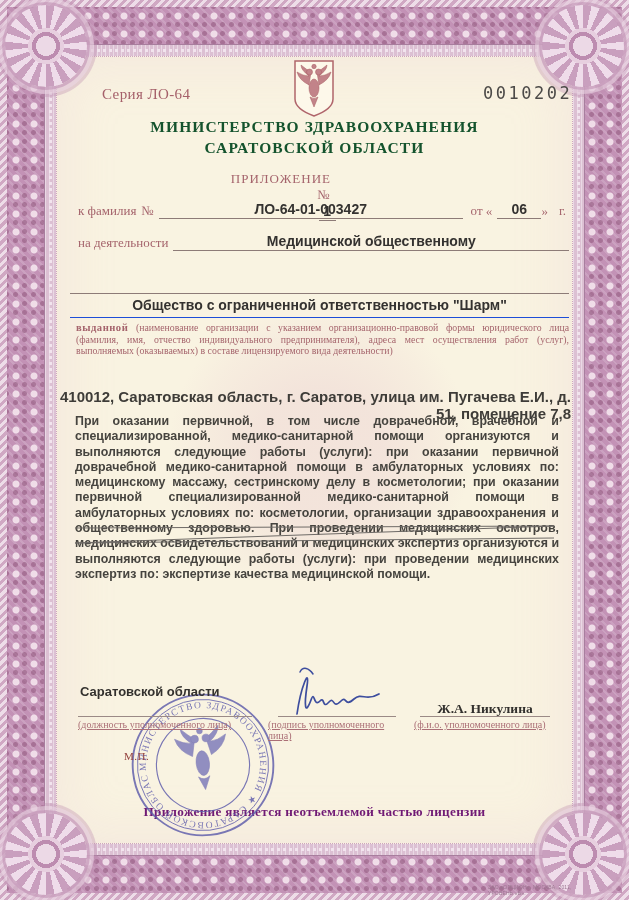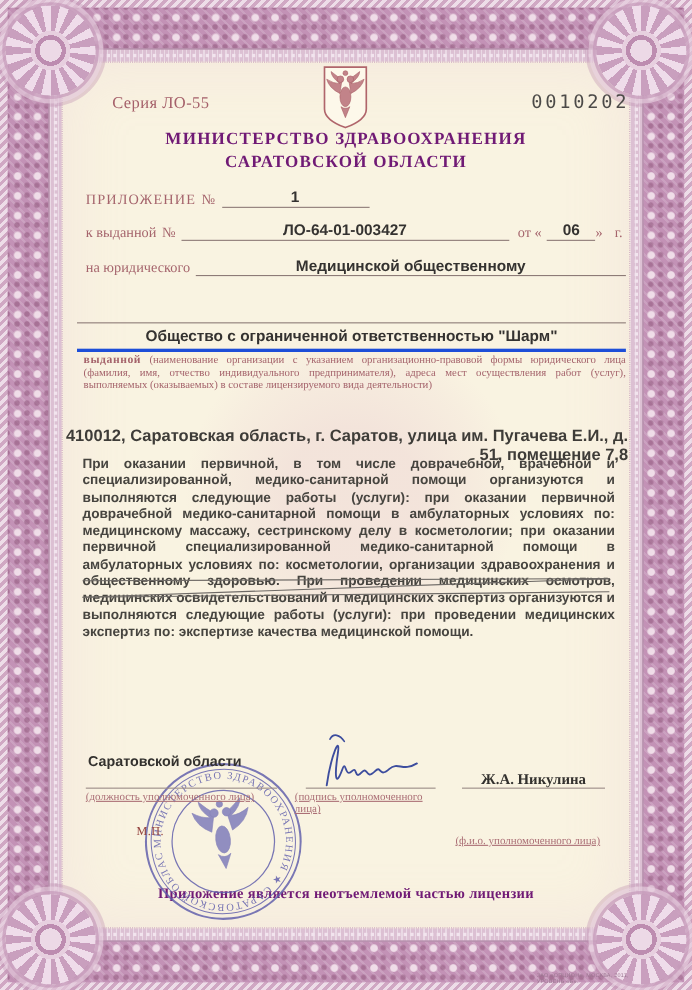--- a/index.html
+++ b/index.html
@@ -27,50 +27,50 @@
       radial-gradient(circle,#ecd9e6 0 10px,#bd8cb0 10px 14px,#e7cfdf 14px 18px,transparent 18px),
       repeating-conic-gradient(#c99fbe 0 12deg,#efdcea 12deg 24deg);
     box-shadow:0 0 0 3px rgba(189,140,176,.55),0 0 0 7px rgba(236,217,230,.55),0 0 0 10px rgba(189,140,176,.35);}
   .tl{top:5px;left:5px}.tr{top:5px;right:5px}.bl{bottom:5px;left:5px}.br{bottom:5px;right:5px}
   
   .series{left:102px;top:86px;font-size:15px;color:#a5606a;letter-spacing:.4px;}
   .formnum{left:455px;top:83px;font-family:"DejaVu Sans Mono",monospace;font-size:17px;
     color:#4c4a48;letter-spacing:2.5px;margin-left:28px;}
   .eagle{left:289px;top:59px;}
   .ministry{left:58px;right:58px;top:116px;text-align:center;font-weight:bold;font-size:15.5px;
-    color:#701a75;letter-spacing:1.1px;line-height:21px;}
+    color:#14532d;letter-spacing:1.1px;line-height:21px;}
   
   .frow{position:absolute;display:flex;align-items:flex-end;font-size:13px;color:#a5646c;}
   .lbl{white-space:nowrap;padding:0 5px 0 0;}
   .uline{border-bottom:1px solid #8d7b77;text-align:center;font-family:"Liberation Sans",sans-serif;
     font-weight:bold;font-size:14px;color:#343230;padding:0 4px 1px;}
-  .row-appendix{left:78px;top:171px;width:258px;letter-spacing:1px;}
+  .row-appendix{left:78px;top:171px;width:258px;letter-spacing:1px;flex-direction:column;}
   .row-license{left:78px;top:201px;right:58px;}
   .row-activity{left:78px;top:233px;right:60px;}
   .f2{flex:2.1}.f16{flex:1.9}.f1{flex:1}
   .day-u{width:36px;flex:none;text-align:center;}
   .act-note{left:88px;right:72px;top:252px;text-align:center;font-family:"Liberation Sans",sans-serif;
     font-weight:bold;font-size:11.3px;color:#a14a48;line-height:13.6px;}
-  .org-box{left:70px;right:60px;top:293px;border-top:1px solid #8d7b77;border-bottom:3px solid #1d4ed8;
+  .org-box{left:70px;right:60px;top:293px;border-top:1px solid #8d7b77;border-bottom:1px solid #1d4ed8;
     text-align:center;font-family:"Liberation Sans",sans-serif;font-weight:bold;font-size:14px;
     color:#343230;padding:3px 0 4px;}
   .issued{left:76px;right:60px;top:322px;font-size:9.8px;color:#a5646c;line-height:11.6px;text-align:justify;}
   .issued b{font-size:10.6px;letter-spacing:.5px;}
   .address{left:58px;right:58px;top:388px;text-align:right;font-family:"Liberation Sans",sans-serif;
     font-weight:bold;font-size:15px;color:#3e3c38;}
   .works{left:75px;width:484px;top:414px;font-family:"Liberation Sans",sans-serif;font-weight:bold;
     font-size:12.4px;color:#46443f;line-height:15.3px;text-align:justify;}
   .xout{left:0;top:0;width:629px;height:900px;pointer-events:none;}
   
   .pos{left:80px;top:684px;font-family:"Liberation Sans",sans-serif;font-weight:bold;font-size:13px;
     color:#33312e;line-height:16px;z-index:4;}
   .sigline{position:absolute;top:716px;border-top:1px solid #9b8a86;height:0;z-index:3;}
   .sl-l{left:78px;width:174px;}.sl-m{left:278px;width:118px;}.sl-r{left:420px;width:130px;}
   .cap{position:absolute;top:719px;font-size:10px;color:#ab6f76;text-align:left;z-index:4;text-decoration:underline;}
-  .cap-l{left:78px;width:174px;}.cap-m{left:268px;width:138px;}.cap-r{left:414px;width:142px;margin-top:40px;}
+  .cap-l{left:78px;width:174px;}.cap-m{left:268px;width:138px;}.cap-r{left:414px;width:142px;}
   .name{left:420px;top:701px;width:130px;text-align:center;font-family:Liberation Serif, serif;
     font-weight:bold;font-size:13.5px;color:#33312e;z-index:4;}
   .signature{left:283px;top:662px;z-index:6;}
   .mp{left:124px;top:750px;font-size:11px;color:#94423e;z-index:5;letter-spacing:.5px;}
   .seal{left:127px;top:689px;opacity:.82;transform:rotate(-6deg);z-index:2;}
   
   .footer{left:58px;right:58px;top:804px;text-align:center;font-weight:bold;font-size:13.2px;
     color:#701a75;letter-spacing:.3px;}
   .credit{left:488px;top:884px;width:105px;font-family:"Liberation Sans",sans-serif;font-size:5px;
     color:#9b7590;letter-spacing:.2px;}
@@ -84,21 +84,21 @@
   <div class="b-main"></div>
   <div class="b-inner"></div>
   <div class="lace"></div>
   <div class="paper"></div>
   <div class="watermark"></div>
   <div class="rosette tl"></div>
   <div class="rosette tr"></div>
   <div class="rosette bl"></div>
   <div class="rosette br"></div>
 
-  <div class="abs series">Серия ЛО-55</div>
+  <div class="abs series">Серия ЛО-64</div>
 
   <svg class="abs eagle" width="50" height="60" viewBox="0 0 50 60">
     <path d="M6 2 H44 V40 Q44 50 25 57 Q6 50 6 40 Z" fill="#fdf8ea" stroke="#b0656b" stroke-width="1.5"></path>
     <g fill="#c28389" stroke="#a65a61" stroke-width=".5">
       <path d="M20 26 Q10 21 8 13 Q14 17 20 17 Q12 11 12 6 Q18 11 22 13 Z"></path>
       <path d="M30 26 Q40 21 42 13 Q36 17 30 17 Q38 11 38 6 Q32 11 28 13 Z"></path>
       <ellipse cx="25" cy="29" rx="5" ry="9"></ellipse>
       <circle cx="20.5" cy="13" r="3"></circle>
       <circle cx="29.5" cy="13" r="3"></circle>
       <circle cx="25" cy="7.5" r="2.2"></circle>
@@ -113,31 +113,31 @@
     <div>САРАТОВСКОЙ ОБЛАСТИ</div>
   </div>
 
   <div class="frow row-appendix">
     <span class="lbl">ПРИЛОЖЕНИЕ</span>
     <span class="lbl">№</span>
     <span class="uline f1">1</span>
   </div>
 
   <div class="frow row-license">
-    <span class="lbl">к выданной</span>
+    <span class="lbl">к фамилия</span>
     <span class="lbl">№</span>
     <span class="uline f2">ЛО-64-01-003427</span>
     <span class="lbl" style="padding-left:8px">от «</span>
     <span class="uline day-u">06</span>
     <span class="lbl">»</span>
     <span class="lbl" style="padding-left:6px">г.</span>
   </div>
 
   <div class="frow row-activity">
-    <span class="lbl">на юридического</span>
+    <span class="lbl">на деятельности</span>
     <span class="uline f1">Медицинской общественному</span>
   </div>
 
 
   <div class="abs org-box">
     <span>Общество с ограниченной ответственностью "Шарм"</span>
   </div>
 
   <div class="abs issued">
     <b>выданной</b>

